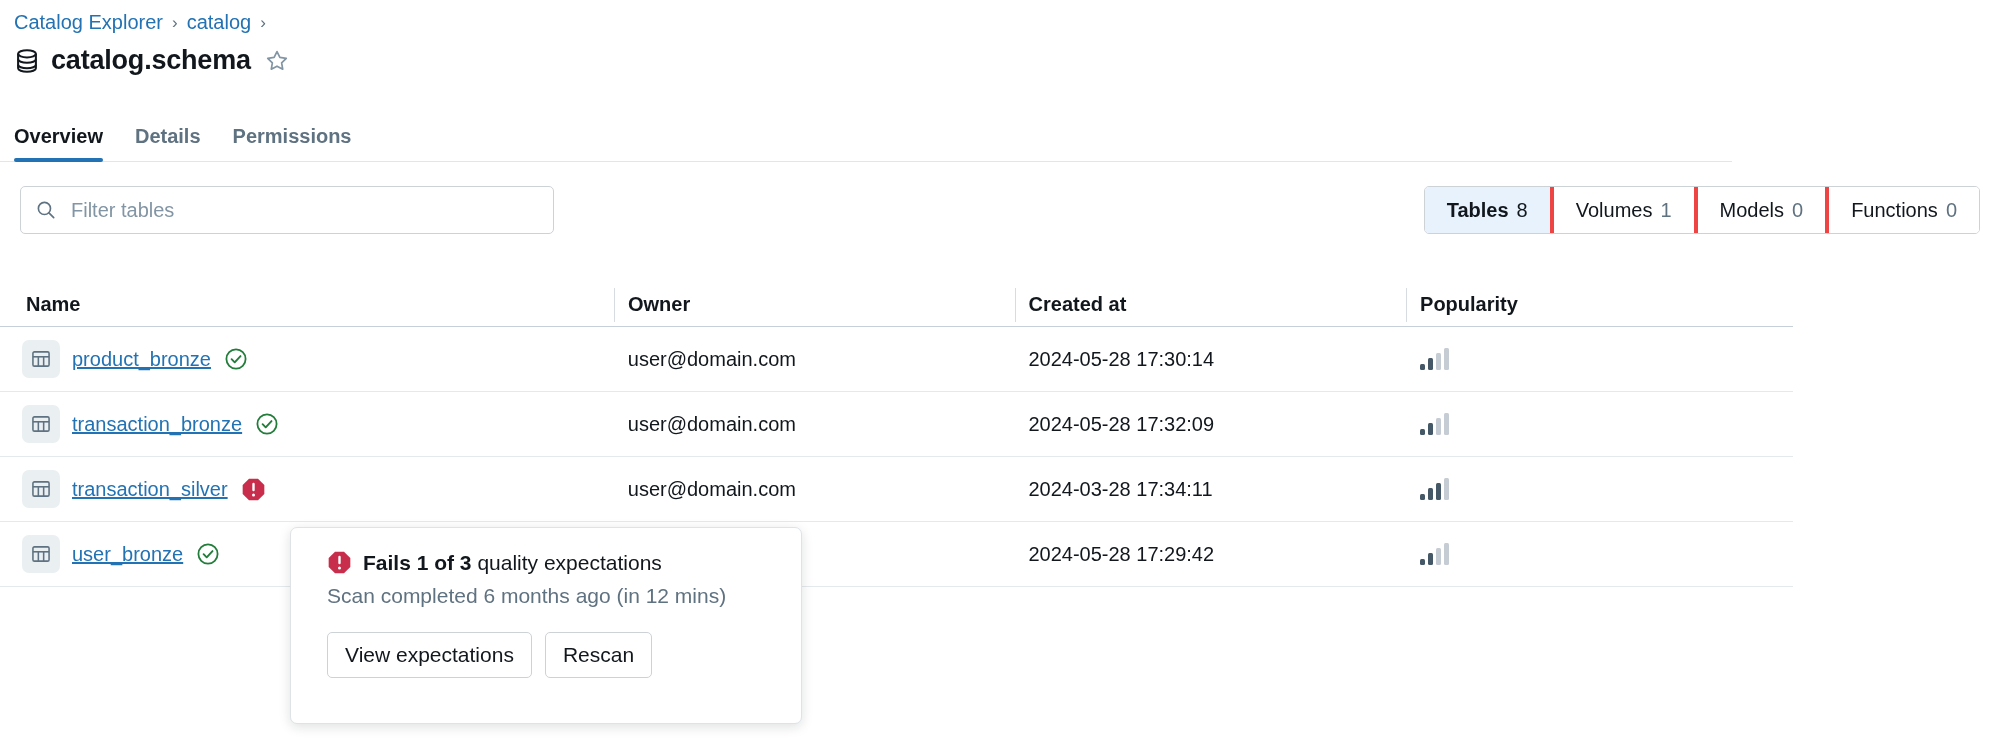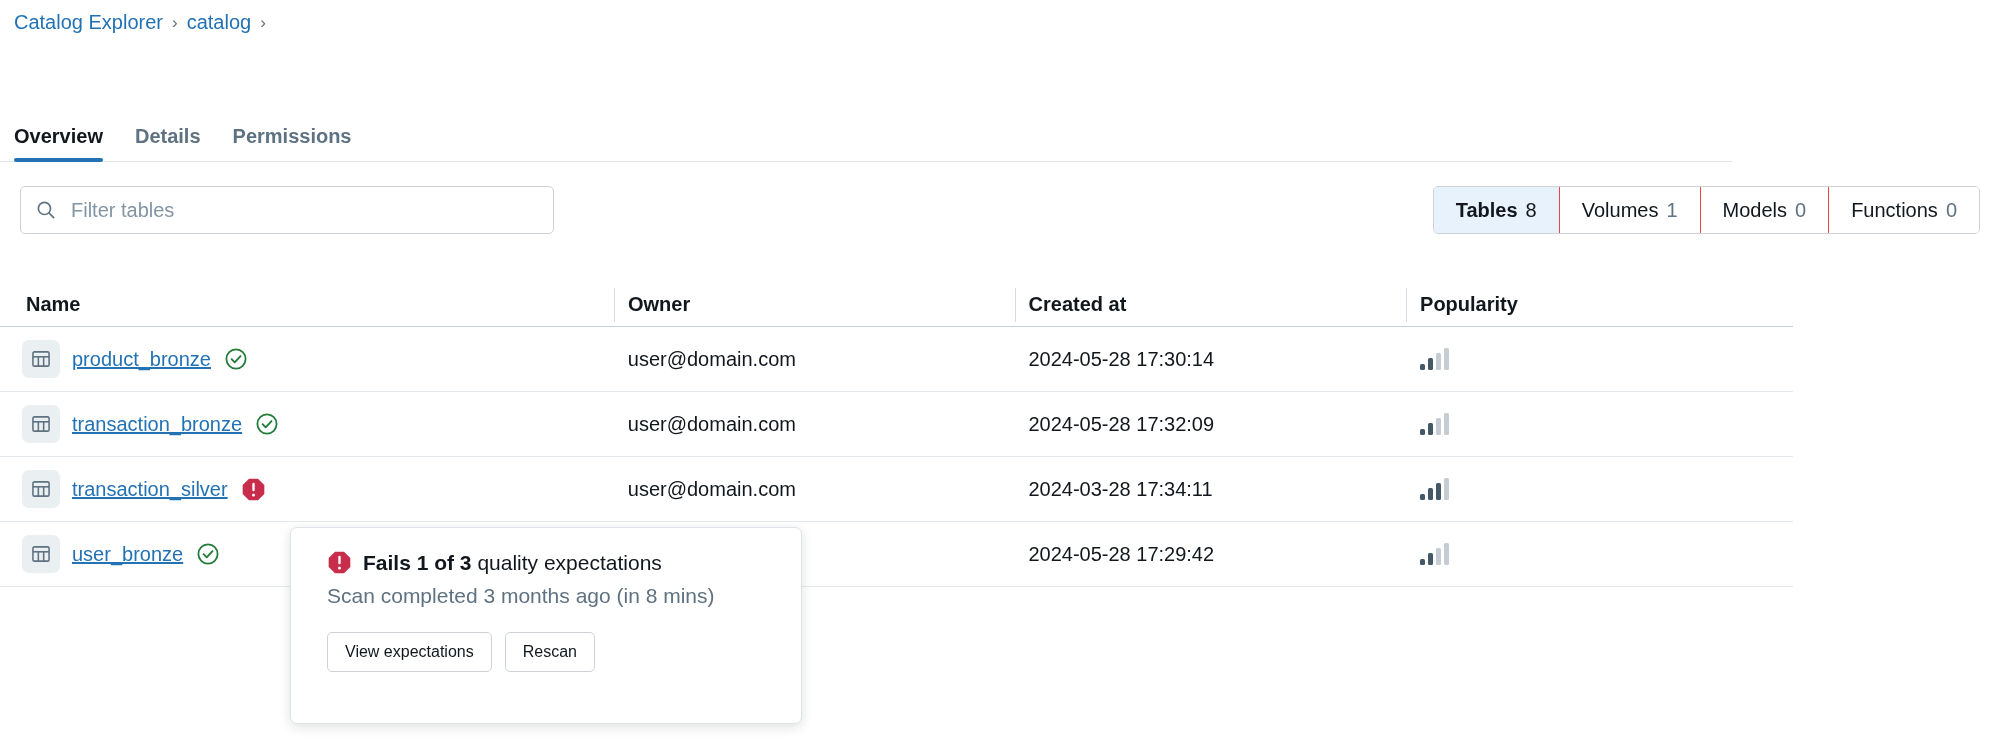--- a/index.html
+++ b/index.html
@@ -69,21 +69,21 @@
 
   .segmented {
     position: absolute; right: 25px; top: 24px;
     display: flex; height: 48px;
     border: 1px solid #cdd2d7; border-radius: 5px; overflow: hidden;
     background: #fff;
   }
   .seg-btn {
     display: flex; align-items: center; justify-content: center; gap: 8px;
     padding: 0 22px; font-size: 20px; color: #11171c; cursor: pointer;
-    border-right: 1px solid #ef4444; background: #fff; white-space: nowrap;
+    border-right: 4px solid #ef4444; background: #fff; white-space: nowrap;
   }
   .seg-btn:last-child { border-right: none; }
   .seg-btn.active { background: #e8f2fc; font-weight: bold; }
   .seg-count { color: #5f7281; font-weight: normal; }
   .seg-btn.active .seg-count { color: #11171c; font-weight: normal; }
 
   
   .table { position: absolute; left: 0; top: 283px; width: 1793px; }
   .thead {
     display: flex; height: 44px; align-items: center;
@@ -139,36 +139,48 @@
   .pop-title-row { display: flex; align-items: center; gap: 11px; }
   .pop-oct { width: 25px; height: 25px; flex:none; display:block; }
   .pop-title { font-size: 21px; color: #11171c; }
   .pop-title b { font-weight: bold; }
   .pop-title span { color: #11171c; }
   .pop-sub { margin-top: 9px; font-size: 21px; color: #5f7281; }
   .pop-actions { margin-top: 24px; display: flex; gap: 13px; }
   .pop-btn {
     border: 1px solid #cdd2d7; border-radius: 5px; background: #fff;
     font-family: "Liberation Sans", sans-serif;
-    font-size: 16px; color: #11171c; padding: 10px 17px; cursor: pointer;
+    font-size: 21px; color: #11171c; padding: 10px 17px; cursor: pointer;
     white-space: nowrap;
   }
 </style>
 </head>
 <body>
 
 <div class="page">
 
   <div class="breadcrumb">
     <a class="crumb-link" href="#">Catalog Explorer</a>
     <span class="crumb-sep">›</span>
     <a class="crumb-link" href="#">catalog</a>
     <span class="crumb-sep">›</span>
   </div>
 
+  <div class="title-row">
+    <svg class="db-icon" viewBox="0 0 24 24">
+      <ellipse cx="12" cy="5.4" rx="8.2" ry="3.3" fill="none" stroke="#11171c" stroke-width="1.9"></ellipse>
+      <path d="M3.8 5.4v13.2c0 1.82 3.67 3.3 8.2 3.3s8.2-1.48 8.2-3.3V5.4" fill="none" stroke="#11171c" stroke-width="1.9"></path>
+      <path d="M3.8 10.4c0 1.82 3.67 3.3 8.2 3.3s8.2-1.48 8.2-3.3" fill="none" stroke="#11171c" stroke-width="1.9"></path>
+      <path d="M3.8 15.4c0 1.82 3.67 3.3 8.2 3.3s8.2-1.48 8.2-3.3" fill="none" stroke="#11171c" stroke-width="1.9"></path>
+    </svg>
+    <span class="page-title">catalog.schema</span>
+    <svg class="star-icon" viewBox="0 0 24 24">
+      <path d="M12 2.6l2.86 5.8 6.4.93-4.63 4.52 1.09 6.37L12 17.2l-5.72 3.02 1.09-6.37L2.74 9.33l6.4-.93z" fill="none" stroke="#8295a4" stroke-width="1.7" stroke-linejoin="round"></path>
+    </svg>
+  </div>
 
   <div class="tabs">
     <div class="tabs-inner">
       <div class="tab active">Overview</div>
       <div class="tab">Details</div>
       <div class="tab">Permissions</div>
     </div>
   </div>
 
   <div class="toolbar">
@@ -336,20 +348,20 @@
     <div class="pop-title-row">
       <svg class="pop-oct" viewBox="0 0 24 24">
         <path d="M7.7 1.6h8.6l6.1 6.1v8.6l-6.1 6.1H7.7l-6.1-6.1V7.7z" fill="#c82d4c"></path>
         <rect x="10.85" y="5.6" width="2.3" height="8" rx="1.15" fill="#fff"></rect>
         <circle cx="12" cy="17.2" r="1.45" fill="#fff"></circle>
       </svg>
       <div class="pop-title">
         <b>Fails 1 of 3</b><span> quality expectations</span>
       </div>
     </div>
-    <div class="pop-sub">Scan completed 3 months ago (in 8 mins)</div>
+    <div class="pop-sub">Scan completed 6 months ago (in 12 mins)</div>
     <div class="pop-actions">
       <button class="pop-btn">View expectations</button>
       <button class="pop-btn">Rescan</button>
     </div>
   </div>
 
 </div>
 
 </body></html>

